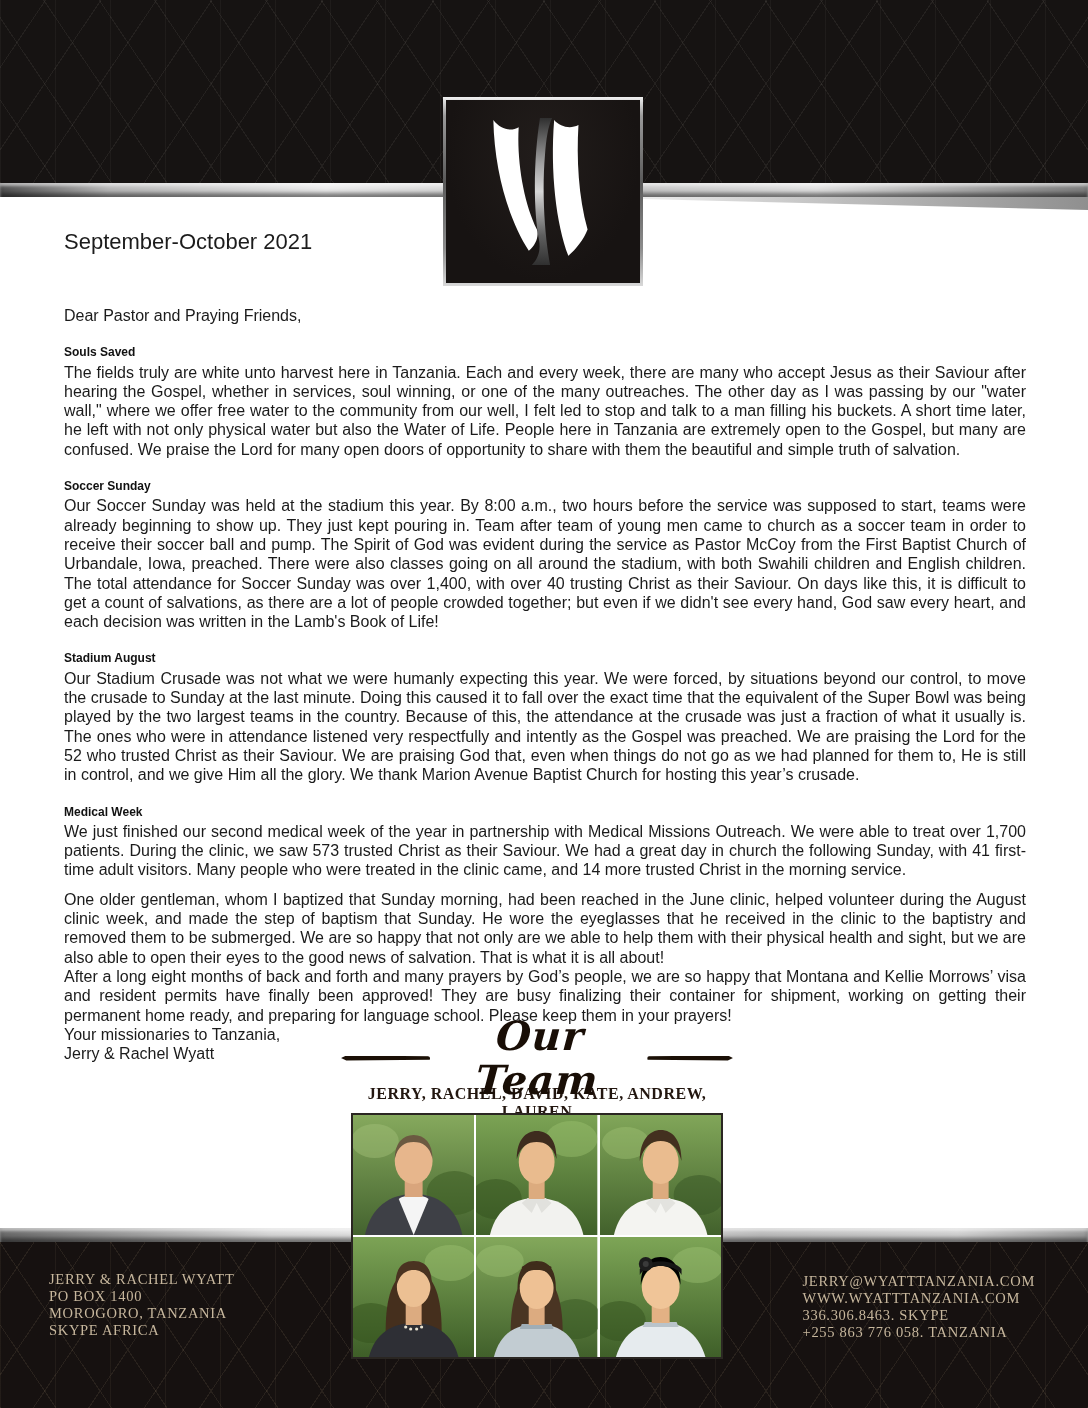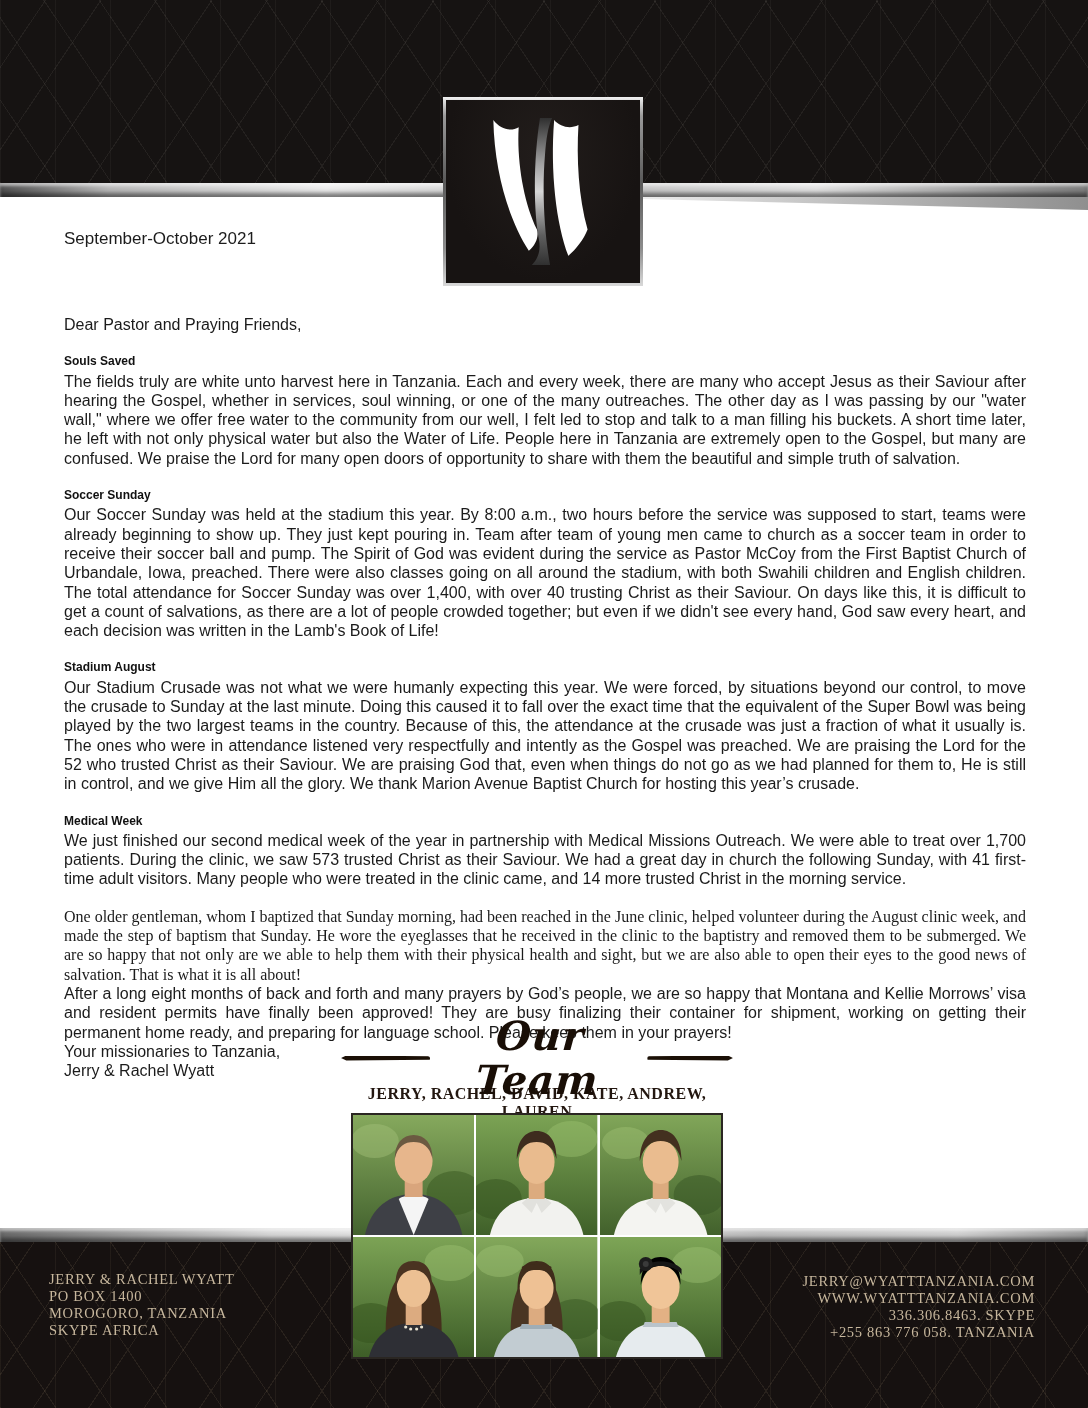--- a/index.html
+++ b/index.html
@@ -32,32 +32,32 @@
   }
   .logo-inner {
     width:100%; height:100%;
     background:radial-gradient(ellipse at 50% 30%, #221d1b 0%, #171312 70%);
     display:flex; align-items:center; justify-content:center;
   }
   .logo-inner svg { width:112px; height:152px; }
 
   .date-line {
     position:absolute; left:64px; top:229px;
-    font-size:17px; color:#1c1c1c;
+    font-size:22px; color:#1c1c1c;
   }
 
   
   .letter {
-    position:absolute; left:64px; top:315px; width:962px;
+    position:absolute; left:64px; top:306px; width:962px;
     font-size:16px; line-height:19.3px; color:#1b1b1b;
     text-align:justify;
   }
   .letter p { margin:0; }
   .letter h3 { margin:18px 0 0 0; font-size:12px; line-height:19.3px; font-weight:bold; color:#111; }
-  .letter .para-gap { margin-top:18px;font-family:Liberation Serif, serif; }
+  .letter .para-gap { margin-top:10px; }
   .closing-1 { margin-top:18px; }
   .closing-2 { margin-top:19px; }
 
   
   .team-block { position:absolute; left:341px; top:1034px; width:392px; text-align:center; }
   .team-title-row { display:flex; align-items:center; justify-content:center; gap:12px; height:48px; }
   .team-dash {
     height:5px; background:#1b1006; border-radius:3px;
     clip-path:polygon(0 50%, 6% 0, 100% 15%, 100% 85%, 6% 100%);
   }
@@ -98,21 +98,21 @@
       repeating-linear-gradient(56deg,  rgba(205,180,140,0.10) 0px, rgba(205,180,140,0.10) 1px, transparent 1px, transparent 46px),
       repeating-linear-gradient(-56deg, rgba(205,180,140,0.10) 0px, rgba(205,180,140,0.10) 1px, transparent 1px, transparent 46px),
       repeating-linear-gradient(90deg,  rgba(205,180,140,0.07) 0px, rgba(205,180,140,0.07) 1px, transparent 1px, transparent 55px);
   }
   .footer-address {
     position:absolute; left:49px; top:43px;
     font-family:"Liberation Serif", serif; font-size:14.5px; line-height:17px;
     letter-spacing:0.7px; color:#c7b79d;
   }
   .footer-contact {
-    position:absolute; right:53px; top:45px; text-align:right;
+    position:absolute; right:53px; top:45px; 
     font-family:"Liberation Serif", serif; font-size:14.5px; line-height:17px;
     letter-spacing:0.7px; color:#c7b79d;
   }
 </style>
 </head>
 <body>
 
 <div class="page">
 
   <div class="header-band"></div>

